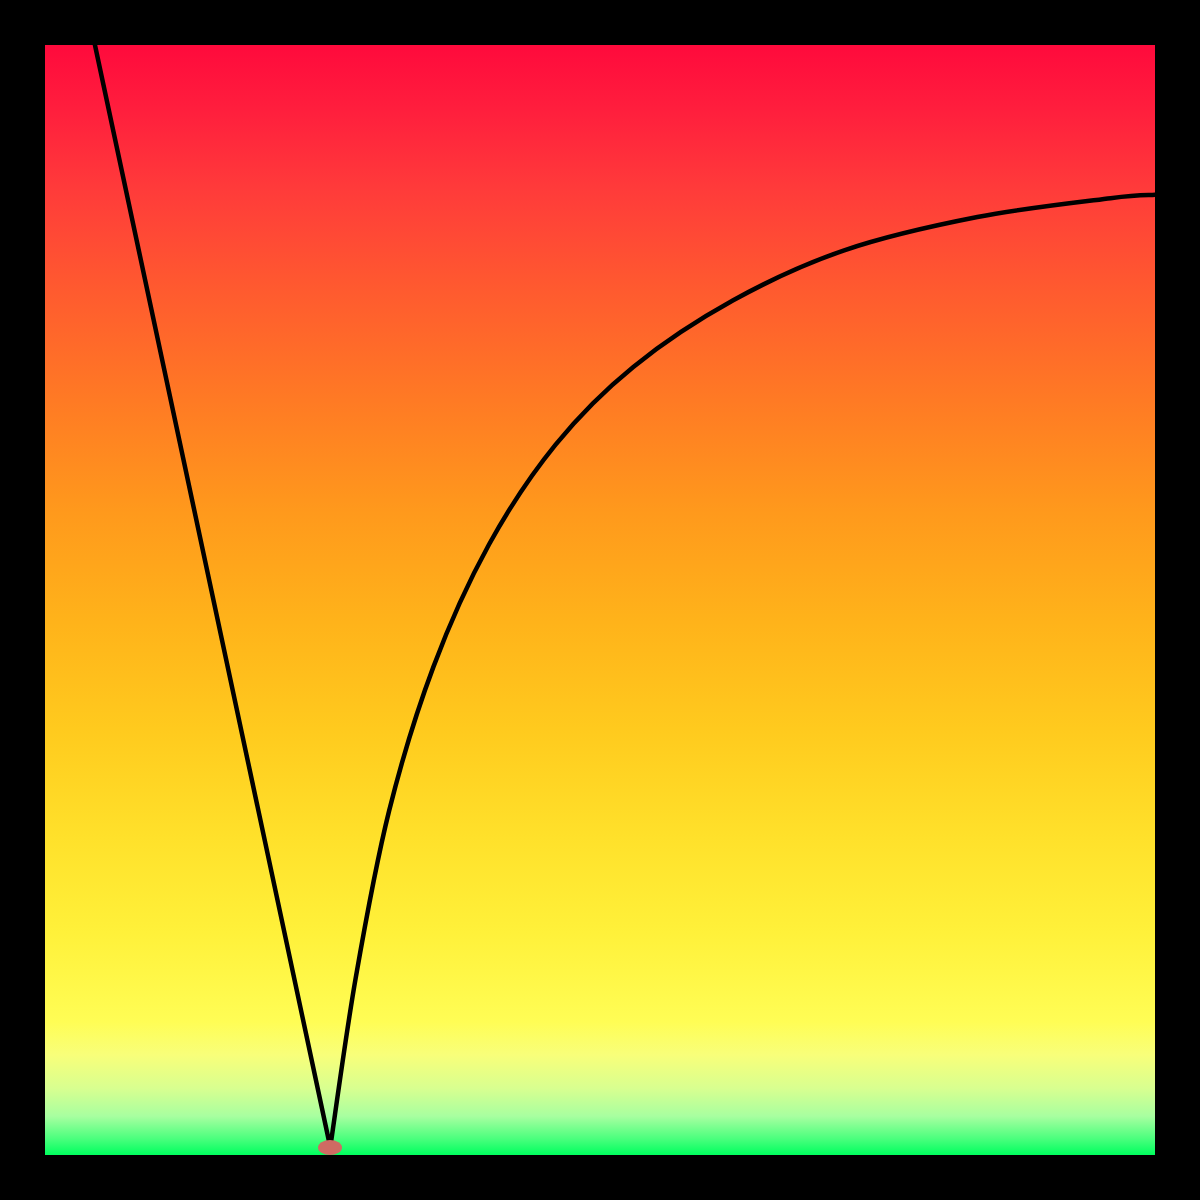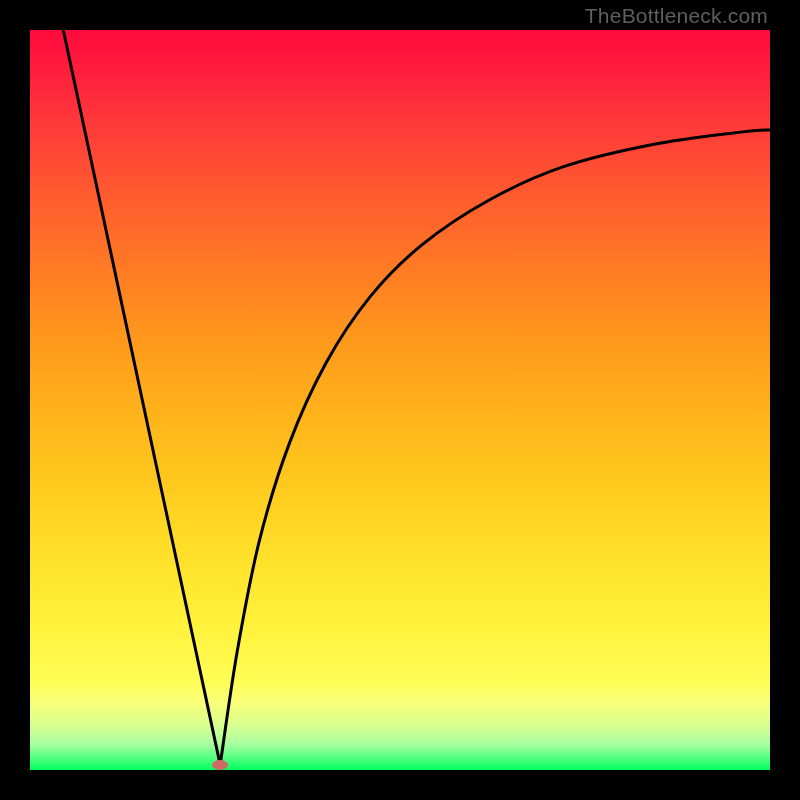--- a/index.html
+++ b/index.html
@@ -65,20 +65,19 @@
     height: 10px;
     background: #cf6b63;
     border-radius: 50%;
     transform: translate(-50%, -50%);
   }
 </style>
 </head>
 <body>
 
 <div class="frame">
-  <div class="watermark">TheBottleneck.com</div>
   <div class="plot-area">
     <svg class="curve" viewBox="0 0 740 740" preserveAspectRatio="none">
       <path id="curve-path" d="M 33.3 0 L 190.18 734.82 C 193.01666666666668 715.95 200.66333333333336 658.97 207.20000000000002 621.6 C 213.73666666666668 584.23 220.76666666666668 545.1333333333333 229.4 510.6 C 238.03333333333333 476.06666666666666 247.9 444 259 414.4 C 270.1 384.79999999999995 282.43333333333334 357.66666666666663 296 332.99999999999994 C 309.56666666666666 308.33333333333326 324.3666666666667 286.1333333333333 340.40000000000003 266.4 C 356.4333333333334 246.66666666666666 372.4666666666667 230.63333333333335 392.20000000000005 214.60000000000002 C 411.9333333333334 198.5666666666667 435.3666666666667 183.14999999999992 458.8 170.19999999999993 C 482.23333333333335 157.24999999999994 505.66666666666663 146.15000000000006 532.8 136.9000000000001 C 559.9333333333333 127.6500000000001 592 120.49666666666673 621.6 114.70000000000005 C 651.2 108.90333333333336 690.6666666666666 104.58666666666669 710.4 102.12 C 730.1333333333333 99.65333333333332 735.0666666666666 100.26999999999998 740 99.89999999999998" fill="none" stroke="#000000" stroke-width="3" stroke-linejoin="round" stroke-linecap="round"></path>
     </svg>
     <div class="marker" id="min-marker" style="left: 190.18px; top: 734.82px;"></div>
   </div>
 </div>
 
 </body></html>

